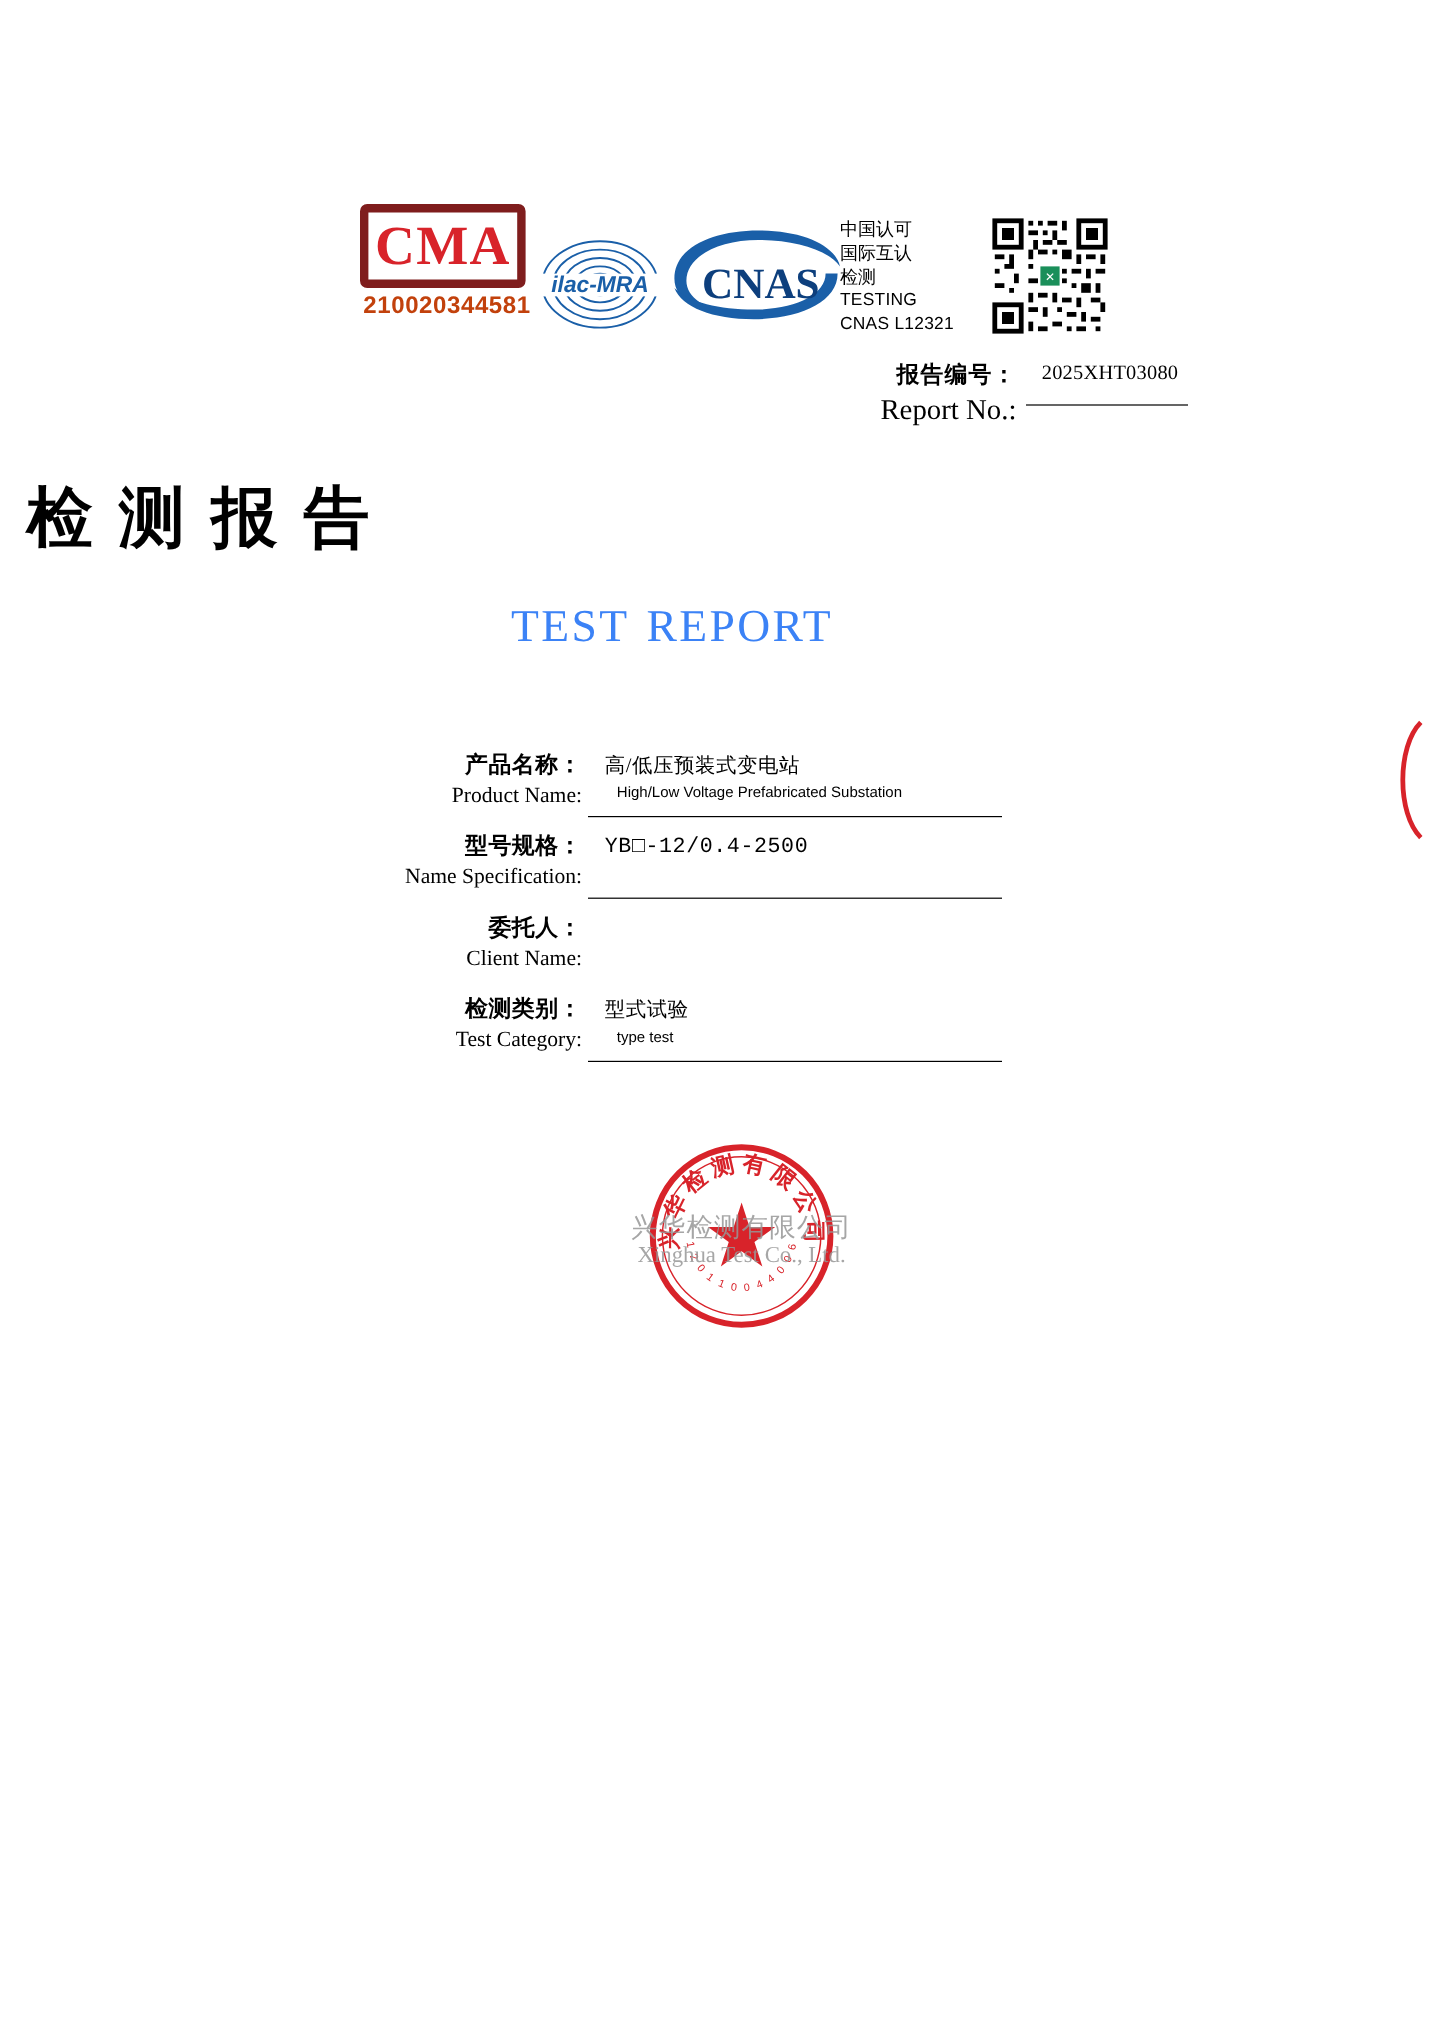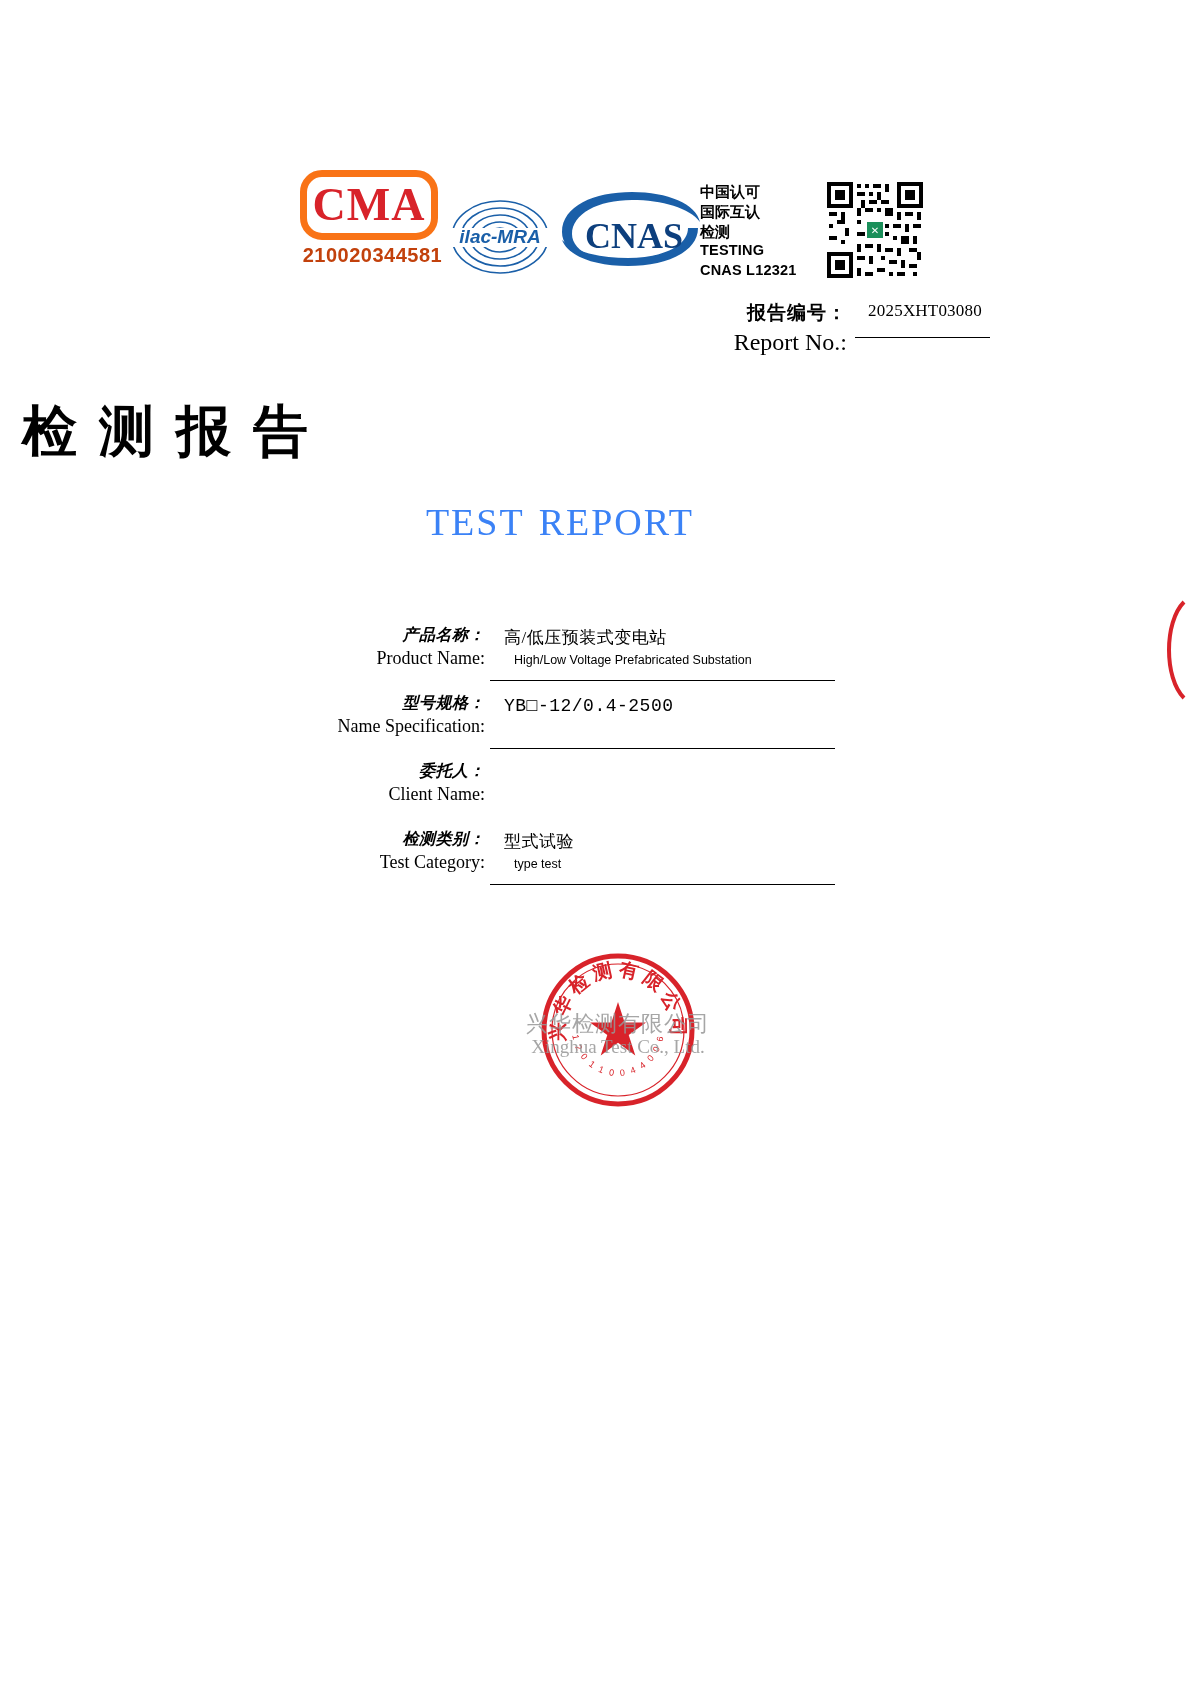--- a/index.html
+++ b/index.html
@@ -29,22 +29,22 @@
   .cma {
     position: absolute;
     left: 0px;
     top: 0px;
     width: 145px;
     text-align: center;
   }
   .cma-box {
     width: 138px;
     height: 70px;
-    border: 7px solid #f97316;
-    border-radius: 22px;
+    border: 7px solid #7f1d1d;
+    border-radius: 6px;
     box-sizing: border-box;
     position: relative;
   }
   .cma-text {
     position: absolute;
     left: 0; top: 50%;
     transform: translateY(-50%);
     width: 100%;
     text-align: center;
     font-family: "Liberation Serif", serif;
@@ -85,21 +85,21 @@
 
   
   .cnas-cn {
     position: absolute;
     left: 400px;
     top: 12px;
     width: 110px;
     font-family: "Liberation Sans", sans-serif;
     font-size: 15px;
     line-height: 1.32;
-    font-weight: bold;
+    font-weight: normal;
     color: #000;
   }
   .cnas-cn .en {
     font-size: 14.5px;
     letter-spacing: 0.2px;
   }
 
   
   .qr {
     position: absolute;
@@ -198,24 +198,23 @@
   .field .labels {
     position: absolute;
     left: 0;
     top: 0;
     width: 155px;
     text-align: right;
   }
   .lab-cn {
     font-family: "DejaVu Sans", sans-serif;
     font-weight: bold;
-    font-size: 16px;
+    font-size: 19px;
     letter-spacing: 0.5px;
     line-height: 1.3;
-    font-style: italic;
   }
   .lab-en {
     font-family: "Liberation Serif", serif;
     font-size: 18px;
     line-height: 1.35;
     white-space: nowrap;
   }
   .field .valuewrap {
     position: absolute;
     left: 160px;

